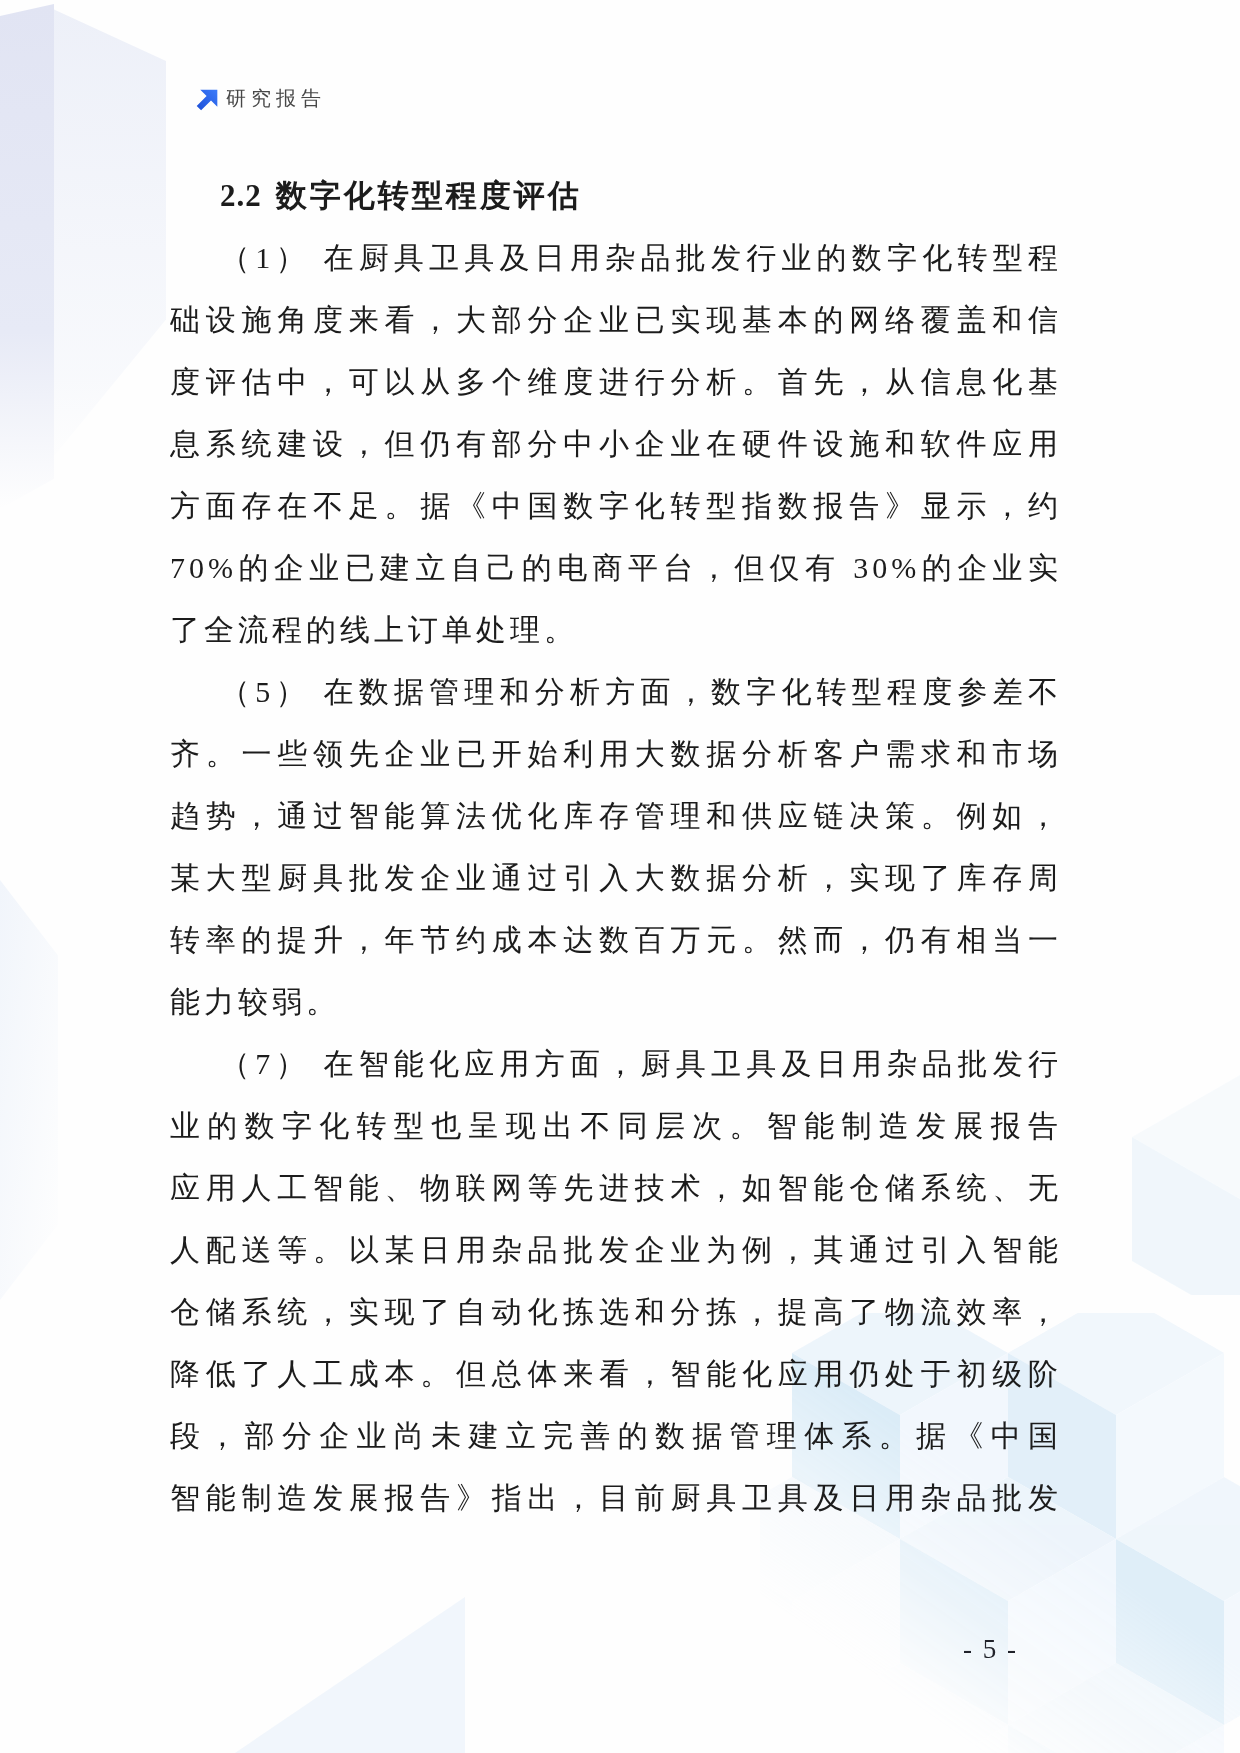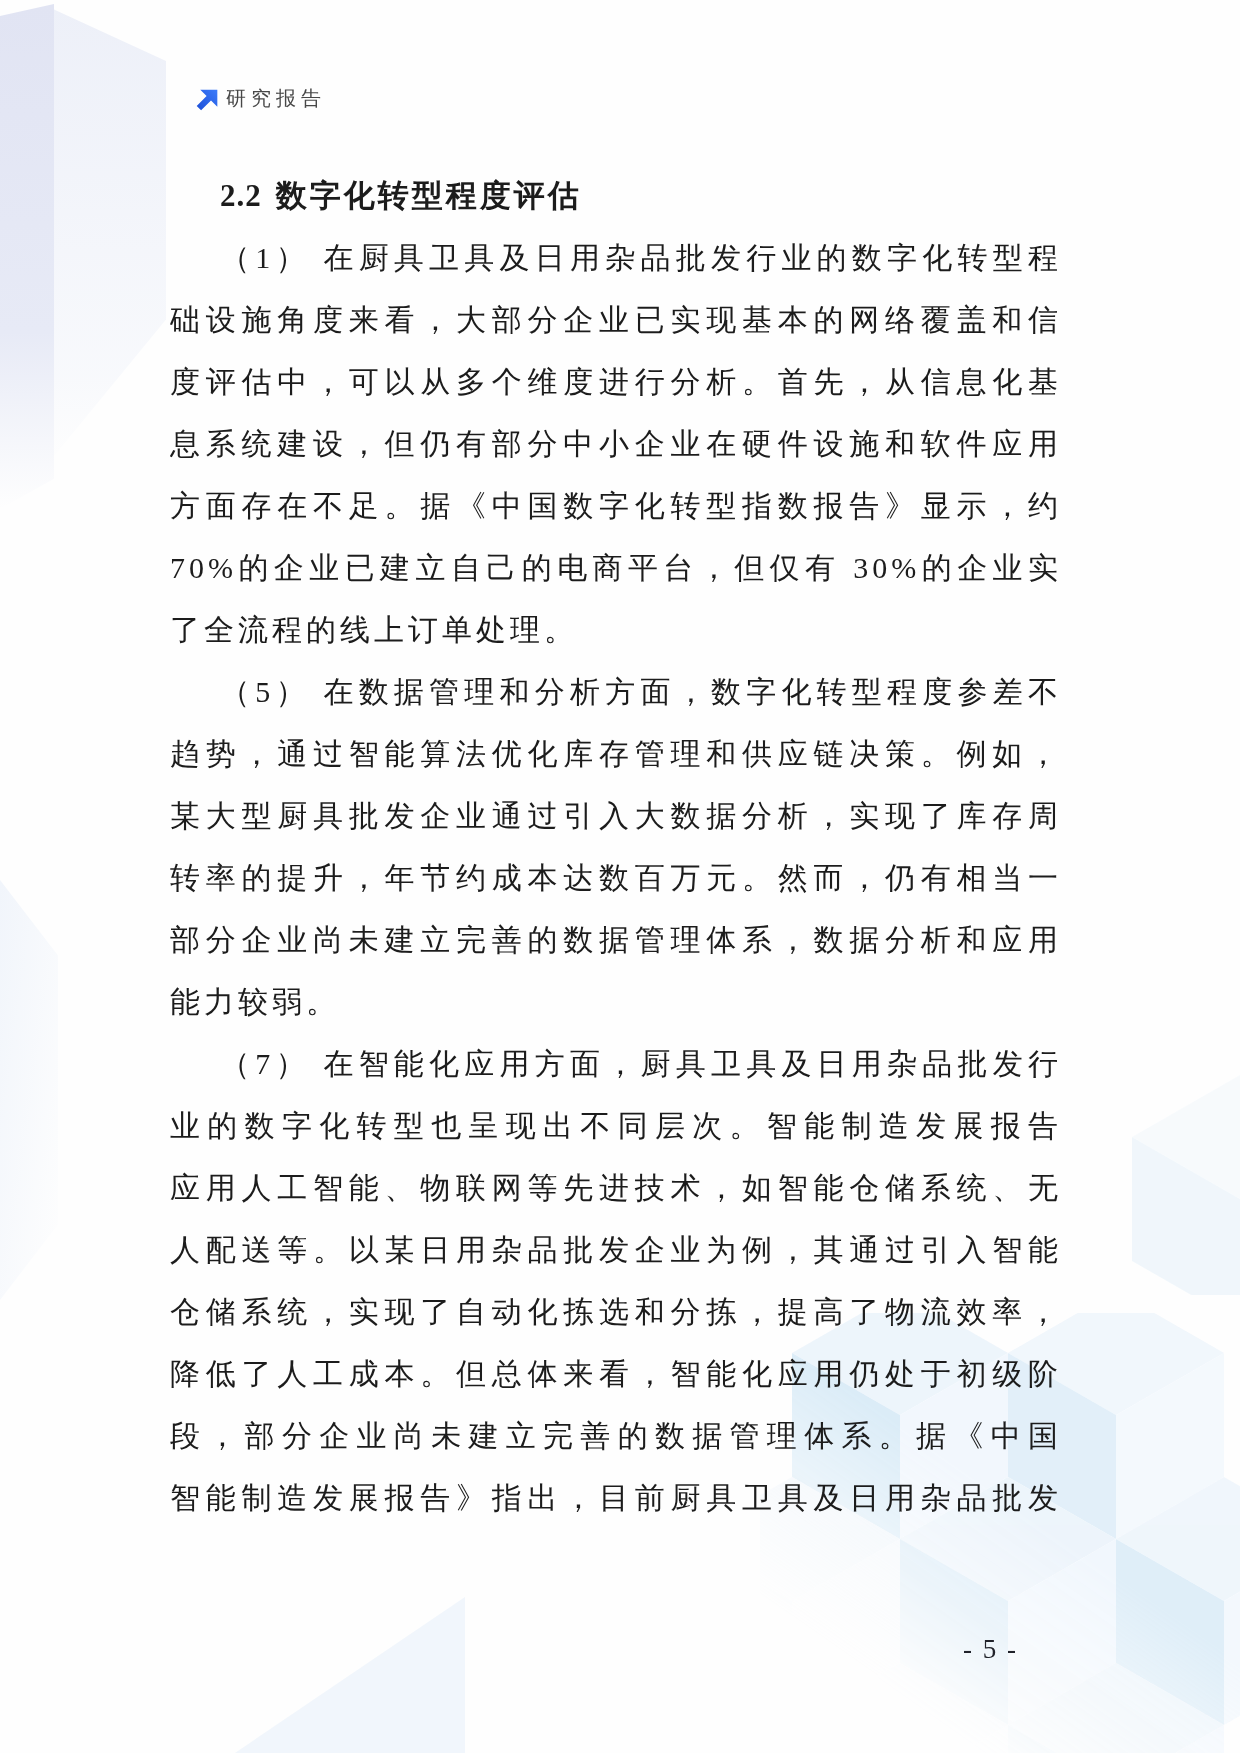--- a/index.html
+++ b/index.html
@@ -108,24 +108,24 @@
 
     <div class="line indent">（1） 在厨具卫具及日用杂品批发行业的数字化转型程</div>
     <div class="line">础设施角度来看，大部分企业已实现基本的网络覆盖和信</div>
     <div class="line">度评估中，可以从多个维度进行分析。首先，从信息化基</div>
     <div class="line">息系统建设，但仍有部分中小企业在硬件设施和软件应用</div>
     <div class="line">方面存在不足。据《中国数字化转型指数报告》显示，约</div>
     <div class="line">70%的企业已建立自己的电商平台，但仅有 30%的企业实现</div>
     <div class="line plain">了全流程的线上订单处理。</div>
 
     <div class="line indent">（5） 在数据管理和分析方面，数字化转型程度参差不</div>
+    <div class="line">齐。一些领先企业已开始利用大数据分析客户需求和市场</div>
     <div class="line">趋势，通过智能算法优化库存管理和供应链决策。例如，</div>
     <div class="line">某大型厨具批发企业通过引入大数据分析，实现了库存周</div>
     <div class="line">转率的提升，年节约成本达数百万元。然而，仍有相当一</div>
-    <div class="line">部分企业尚未建立完善的数据管理体系，数据分析和应用</div>
     <div class="line plain">能力较弱。</div>
 
     <div class="line indent">（7） 在智能化应用方面，厨具卫具及日用杂品批发行</div>
     <div class="line">业的数字化转型也呈现出不同层次。智能制造发展报告</div>
     <div class="line">应用人工智能、物联网等先进技术，如智能仓储系统、无</div>
     <div class="line">人配送等。以某日用杂品批发企业为例，其通过引入智能</div>
     <div class="line">仓储系统，实现了自动化拣选和分拣，提高了物流效率，</div>
     <div class="line">降低了人工成本。但总体来看，智能化应用仍处于初级阶</div>
     <div class="line">段，部分企业尚未建立完善的数据管理体系。据《中国</div>
     <div class="line">智能制造发展报告》指出，目前厨具卫具及日用杂品批发</div>

